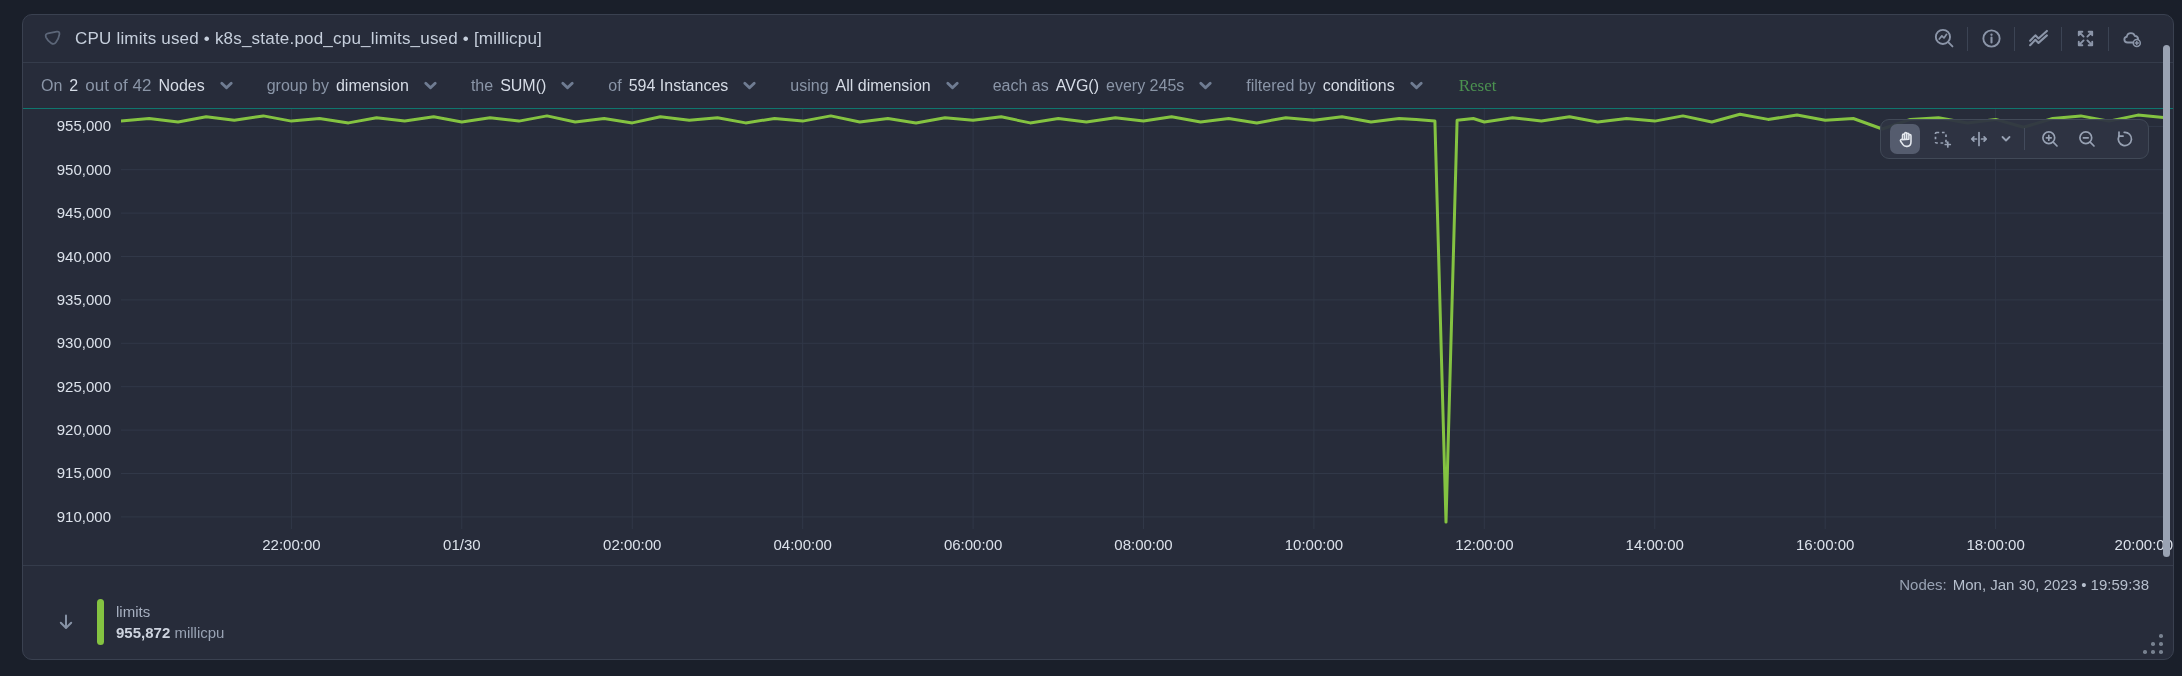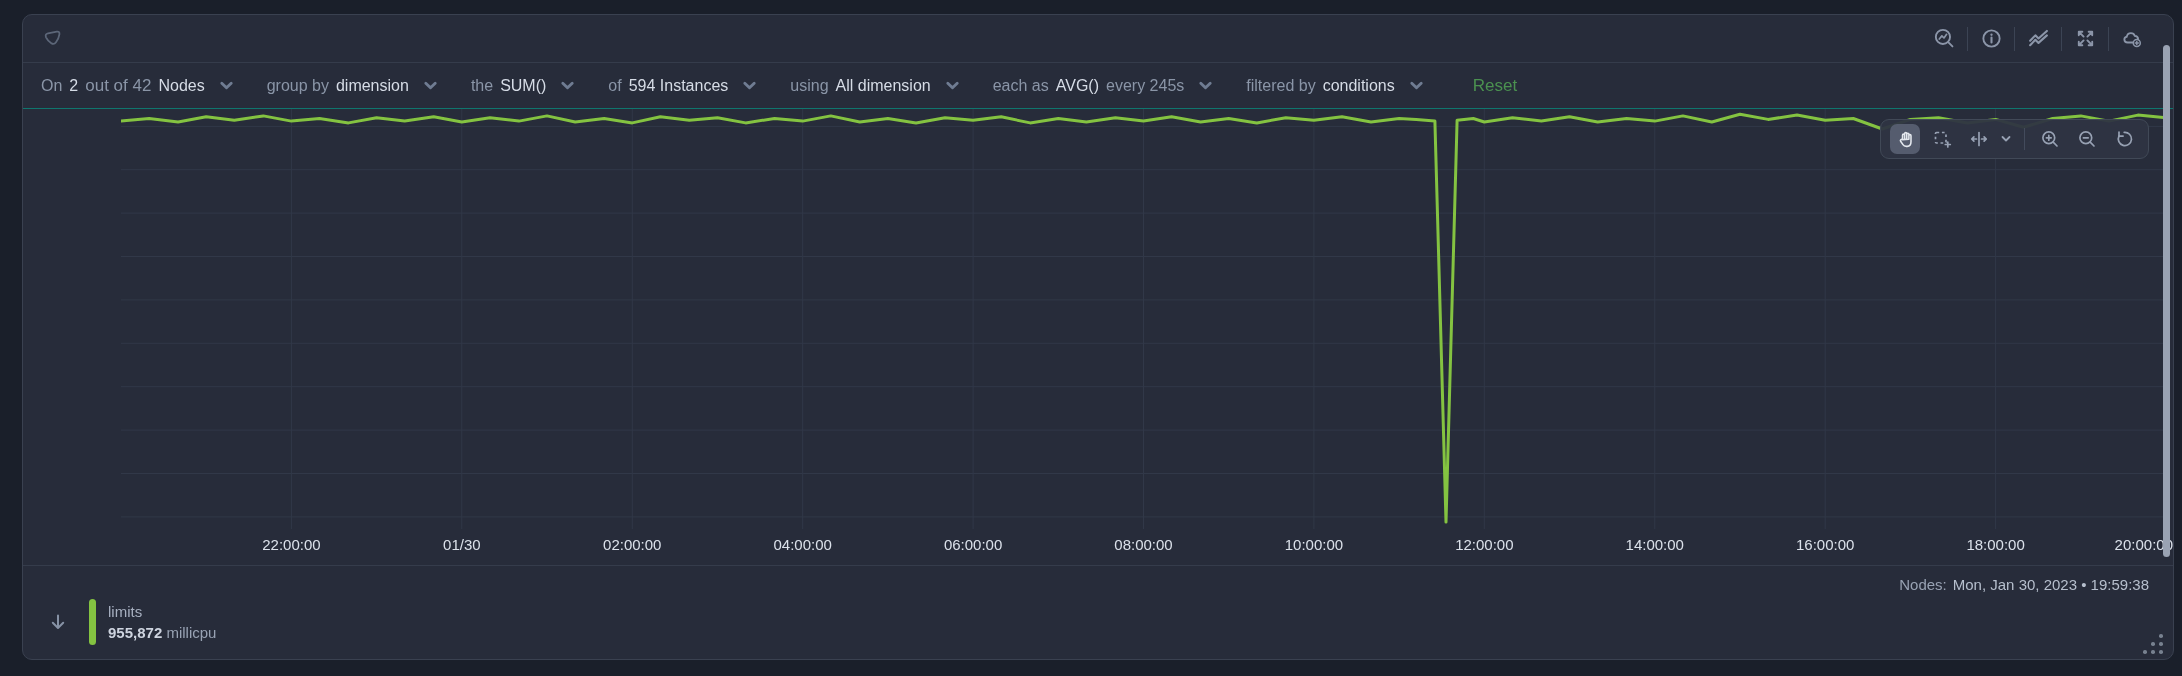--- a/index.html
+++ b/index.html
@@ -18,21 +18,21 @@
 
   
   .controls-bar{position:absolute;left:0;top:48px;right:0;height:46px;display:flex;align-items:center;
                 padding:0 18px;box-sizing:border-box;border-bottom:1px solid #0f766e;font-size:16px;white-space:nowrap;}
   .groups{display:flex;align-items:center;gap:32px;}
   .ctl-group{display:flex;align-items:center;gap:7px;cursor:pointer;}
   .part.muted{color:#8a95a7;}
   .part.strong{color:#d6dce6;}
   .part.small{color:#8a95a7;font-size:17px;}
   .chev{width:17px;height:17px;color:#6f7c92;margin-left:6px;}
-  .reset-btn{color:#4b9150;font-size:17px;margin-left:48px;cursor:pointer;}
+  .reset-btn{color:#4b9150;font-size:17px;margin-left:34px;cursor:pointer;font-family:Liberation Serif, serif;}
 
   
   .plot-svg{position:absolute;left:98px;top:94px;width:2045px;height:420px;}
   .grid{stroke:#313848;stroke-width:1;}
   .y-labels{position:absolute;left:0;top:94px;width:88px;height:420px;}
   .y-tick{position:absolute;right:0;font-size:15px;color:#dbe1ea;line-height:20px;}
   .x-labels{position:absolute;left:98px;top:514px;width:2045px;height:36px;}
   .x-tick{position:absolute;top:7px;font-size:15px;color:#dbe1ea;transform:translateX(-50%);white-space:nowrap;}
   .x-tick.last{transform:translateX(-88%);}
 
@@ -46,40 +46,41 @@
   .tb-sep{width:1px;height:22px;background:#434b5c;margin:0 3px;}
 
   .scrollbar-thumb{position:absolute;right:3px;top:30px;width:7px;height:512px;border-radius:4px;
                    background:#9aa3b3;cursor:pointer;}
 
   
   .footer{position:absolute;left:0;right:0;top:550px;height:96px;border-top:1px solid #353c4b;}
   .latest{position:absolute;top:10px;right:24px;font-size:15px;white-space:nowrap;}
   .latest .lbl{color:#98a2b3;margin-right:6px;}
   .latest .val{color:#b6bfcd;}
-  .legend{position:absolute;left:24px;top:33px;display:flex;align-items:center;}
+  .legend{position:absolute;left:32px;top:33px;display:flex;align-items:center;}
   .legend-arrow{color:#8692a5;margin-right:20px;display:flex;cursor:pointer;}
   .legend-bar{width:7px;height:46px;border-radius:4px;background:#84c341;margin-right:12px;}
   .legend-name{font-size:15px;color:#a7b0c0;line-height:21px;}
   .legend-value-row{font-size:15px;line-height:21px;}
   .legend-value{color:#ced4df;font-weight:bold;margin-top:24px;}
   .legend-unit{color:#98a2b3;}
   .grip{position:absolute;right:8px;bottom:6px;width:22px;height:22px;cursor:nwse-resize;}
   .grip i{position:absolute;width:3.5px;height:3.5px;border-radius:50%;background:#77818f;}
 </style>
 </head>
 <body>
 
 <div class="page">
   <div class="card">
 
     <div class="title-bar">
       <svg width="22" height="22" viewBox="0 0 22 22">
         <path d="M5 9.3 Q3.8 5.9 7 5.3 L15.8 3.7 Q18.9 3.2 18.4 6.3 Q17.7 10.8 15 14.3 Q13 16.9 10.3 15.2 Q6.9 13.1 5 9.3 Z" fill="none" stroke="#5c6678" stroke-width="1.8" stroke-linejoin="round"></path>
       </svg>
+      <span class="title">CPU limits used • k8s_state.pod_cpu_limits_used • [millicpu]</span>
 
       <div class="title-actions">
         <div class="action">
           <svg width="23" height="23" viewBox="0 0 22 22">
             <circle cx="9.5" cy="9.5" r="6.8" fill="none" stroke="currentColor" stroke-width="1.8"></circle>
             <line x1="14.5" y1="14.5" x2="18.6" y2="18.6" stroke="currentColor" stroke-width="1.8" stroke-linecap="round"></line>
             <polyline points="6,11.5 8.5,8.5 10.5,10.5 13,7" fill="none" stroke="currentColor" stroke-width="1.6" stroke-linejoin="round" stroke-linecap="round"></polyline>
           </svg>
         </div>
         <div class="vsep"></div>
@@ -193,20 +194,32 @@
         <line class="grid" y1="0" y2="420" x1="852.1" x2="852.1"></line>
         <line class="grid" y1="0" y2="420" x1="1022.5" x2="1022.5"></line>
         <line class="grid" y1="0" y2="420" x1="1192.9" x2="1192.9"></line>
         <line class="grid" y1="0" y2="420" x1="1363.3" x2="1363.3"></line>
         <line class="grid" y1="0" y2="420" x1="1533.8" x2="1533.8"></line>
         <line class="grid" y1="0" y2="420" x1="1704.2" x2="1704.2"></line>
         <line class="grid" y1="0" y2="420" x1="1874.6" x2="1874.6"></line>
         <line class="grid" y1="0" y2="420" x1="2045.0" x2="2045.0"></line>
         <polyline points="0.0,12.1 28.1,9.5 57.1,13.0 85.2,7.8 113.3,11.3 142.3,6.9 170.4,12.1 198.5,9.5 227.5,13.9 255.6,8.7 283.7,12.1 312.7,7.8 340.8,13.0 369.0,8.7 397.9,12.1 426.0,6.9 454.2,13.0 483.1,9.5 511.3,13.9 539.4,7.8 568.3,11.3 596.5,8.7 624.6,13.9 653.5,9.5 681.7,12.1 709.8,6.9 738.8,13.0 766.9,9.5 795.0,13.9 824.0,8.7 852.1,11.3 880.2,7.8 909.2,13.9 937.3,9.5 965.4,13.0 994.4,8.7 1022.5,12.1 1050.6,7.8 1079.6,13.0 1107.7,9.5 1135.8,13.9 1164.8,8.7 1192.9,11.3 1221.0,7.8 1250.0,13.0 1278.1,9.5 1295.2,10.4 1313.9,12.1 1325.0,413.1 1336.1,11.3 1352.3,9.5 1363.3,13.0 1391.5,8.7 1420.4,12.1 1448.5,7.8 1476.7,13.0 1505.6,9.5 1533.8,12.1 1561.9,6.9 1590.8,13.0 1619.0,5.2 1647.1,10.4 1676.0,6.1 1704.2,11.3 1732.3,9.5 1761.3,20.0 1789.4,10.4 1817.5,8.7 1846.5,13.9 1874.6,10.4 1902.7,18.2 1931.7,9.5 1959.8,6.9 1987.9,12.1 2016.9,6.1 2045.0,8.7" fill="none" stroke="#84c341" stroke-width="3" stroke-linejoin="round" stroke-linecap="round"></polyline>
       </svg>
+    <div class="y-labels" id="y-labels">
+        <div class="y-tick" style="top: 7.35537px;">955,000</div>
+        <div class="y-tick" style="top: 50.7438px;">950,000</div>
+        <div class="y-tick" style="top: 94.1322px;">945,000</div>
+        <div class="y-tick" style="top: 137.521px;">940,000</div>
+        <div class="y-tick" style="top: 180.909px;">935,000</div>
+        <div class="y-tick" style="top: 224.298px;">930,000</div>
+        <div class="y-tick" style="top: 267.686px;">925,000</div>
+        <div class="y-tick" style="top: 311.074px;">920,000</div>
+        <div class="y-tick" style="top: 354.463px;">915,000</div>
+        <div class="y-tick" style="top: 397.851px;">910,000</div>
+      </div>
     <div class="x-labels" id="x-labels">
         <div class="x-tick" style="left: 170.417px;">22:00:00</div>
         <div class="x-tick" style="left: 340.833px;">01/30</div>
         <div class="x-tick" style="left: 511.25px;">02:00:00</div>
         <div class="x-tick" style="left: 681.667px;">04:00:00</div>
         <div class="x-tick" style="left: 852.083px;">06:00:00</div>
         <div class="x-tick" style="left: 1022.5px;">08:00:00</div>
         <div class="x-tick" style="left: 1192.92px;">10:00:00</div>
         <div class="x-tick" style="left: 1363.33px;">12:00:00</div>
         <div class="x-tick" style="left: 1533.75px;">14:00:00</div>

